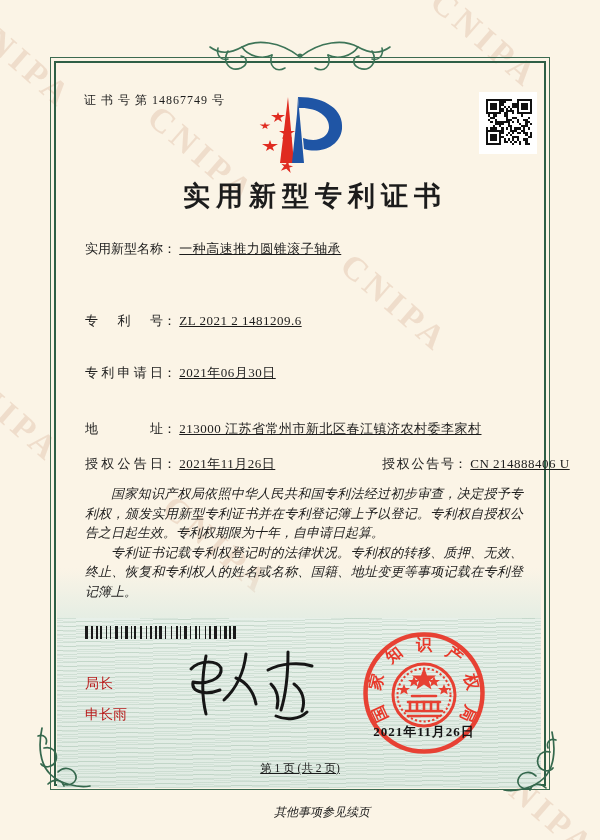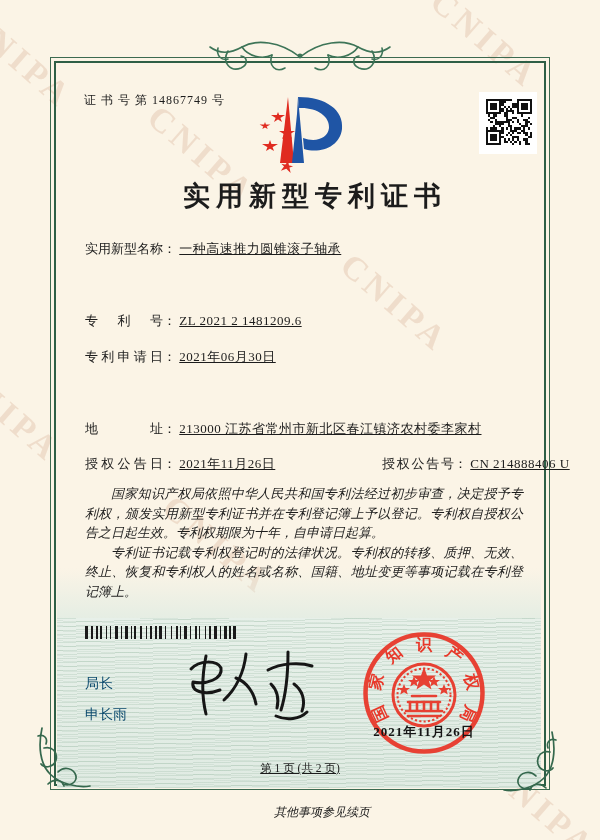--- a/index.html
+++ b/index.html
@@ -39,21 +39,21 @@
        vertical-align:bottom;}
   .val{letter-spacing:0.5px;text-decoration:underline;}
   .grant-right{position:absolute;left:297px;top:0;white-space:nowrap;}
 
   .paras{position:absolute;left:85px;top:484px;width:438px;font-size:13px;line-height:19.5px;
          font-style:italic;text-align:justify;z-index:4;}
   .paras p{margin:0;text-indent:2em;}
 
   .barcode{left:85px;top:626px;z-index:4;}
   .director{left:85px;top:668px;z-index:4;font-family:"Liberation Sans","DejaVu Sans",sans-serif;
-            font-size:14px;line-height:31px;color:#0c4a6e;}
+            font-size:14px;line-height:31px;color:#b91c1c;}
   .signature{left:176px;top:642px;z-index:4;}
   .seal{left:360px;top:629px;z-index:4;}
   .seal-date{left:356px;top:723px;width:136px;text-align:center;font-size:13px;
              letter-spacing:1px;color:#151515;z-index:5;font-weight:bold;}
   .page-info{left:0;right:0;top:761px;text-align:center;font-size:11.5px;z-index:4;text-decoration:underline;}
   .footer-note{left:0;right:0;top:804px;text-align:center;font-size:12px;font-style:italic;z-index:4;padding-left:44px;}
 
   .ornament-top{left:208px;top:36px;z-index:3;}
   .ornament-bl{left:34px;top:726px;z-index:3;}
   .ornament-br{left:502px;top:730px;z-index:3;}
@@ -268,21 +268,21 @@
   <div class="abs title">实用新型专利证书</div>
 
   <div class="row" style="top:240px">
     <span class="lbl">实用新型名称</span>：
     <span class="val">一种高速推力圆锥滚子轴承</span>
   </div>
   <div class="row" style="top:312px">
     <span class="lbl">专利号</span>：
     <span class="val">ZL 2021 2 1481209.6</span>
   </div>
-  <div class="row" style="top:348px">
+  <div class="row" style="top:364px">
     <span class="lbl">专利申请日</span>：
     <span class="val">2021年06月30日</span>
   </div>
   <div class="row" style="top:420px">
     <span class="lbl">地址</span>：
     <span class="val">213000 江苏省常州市新北区春江镇济农村委李家村</span>
   </div>
   <div class="row" style="top:455px">
     <span class="lbl">授权公告日</span>：
     <span class="val">2021年11月26日</span>

